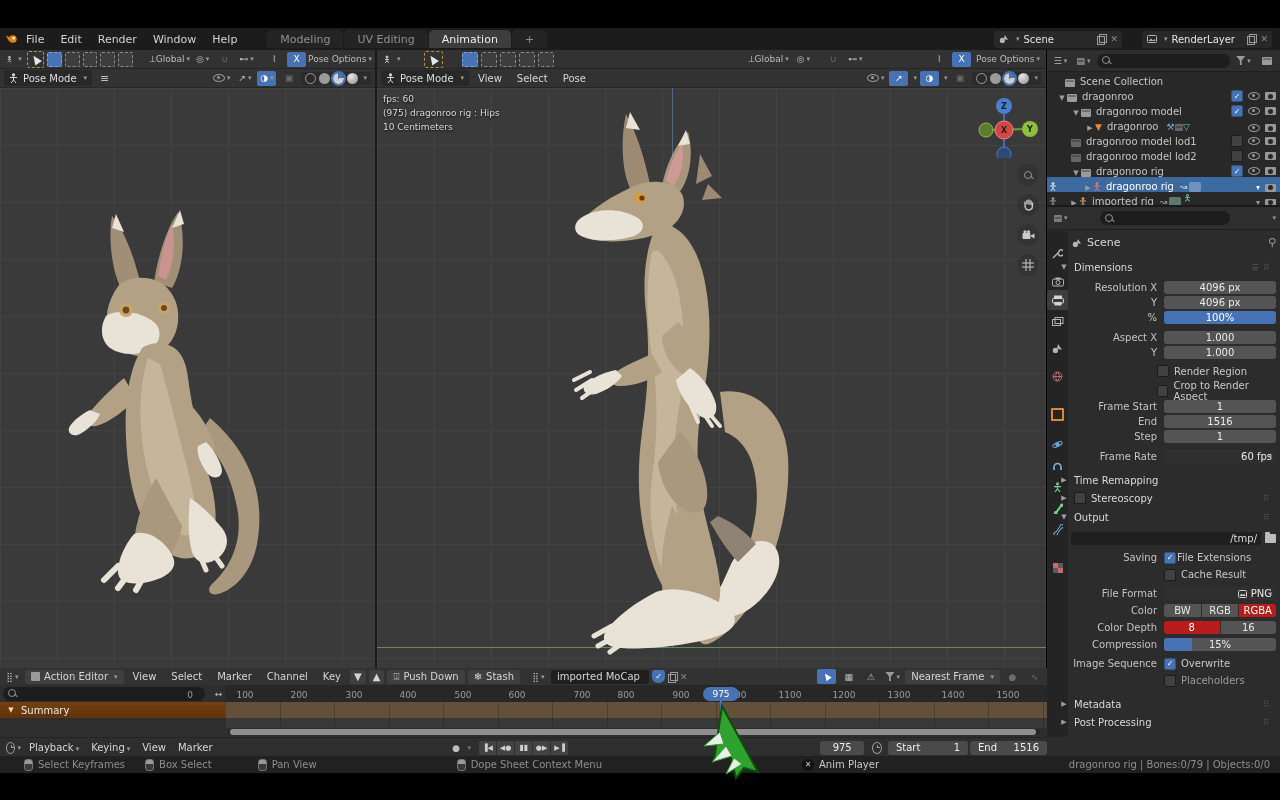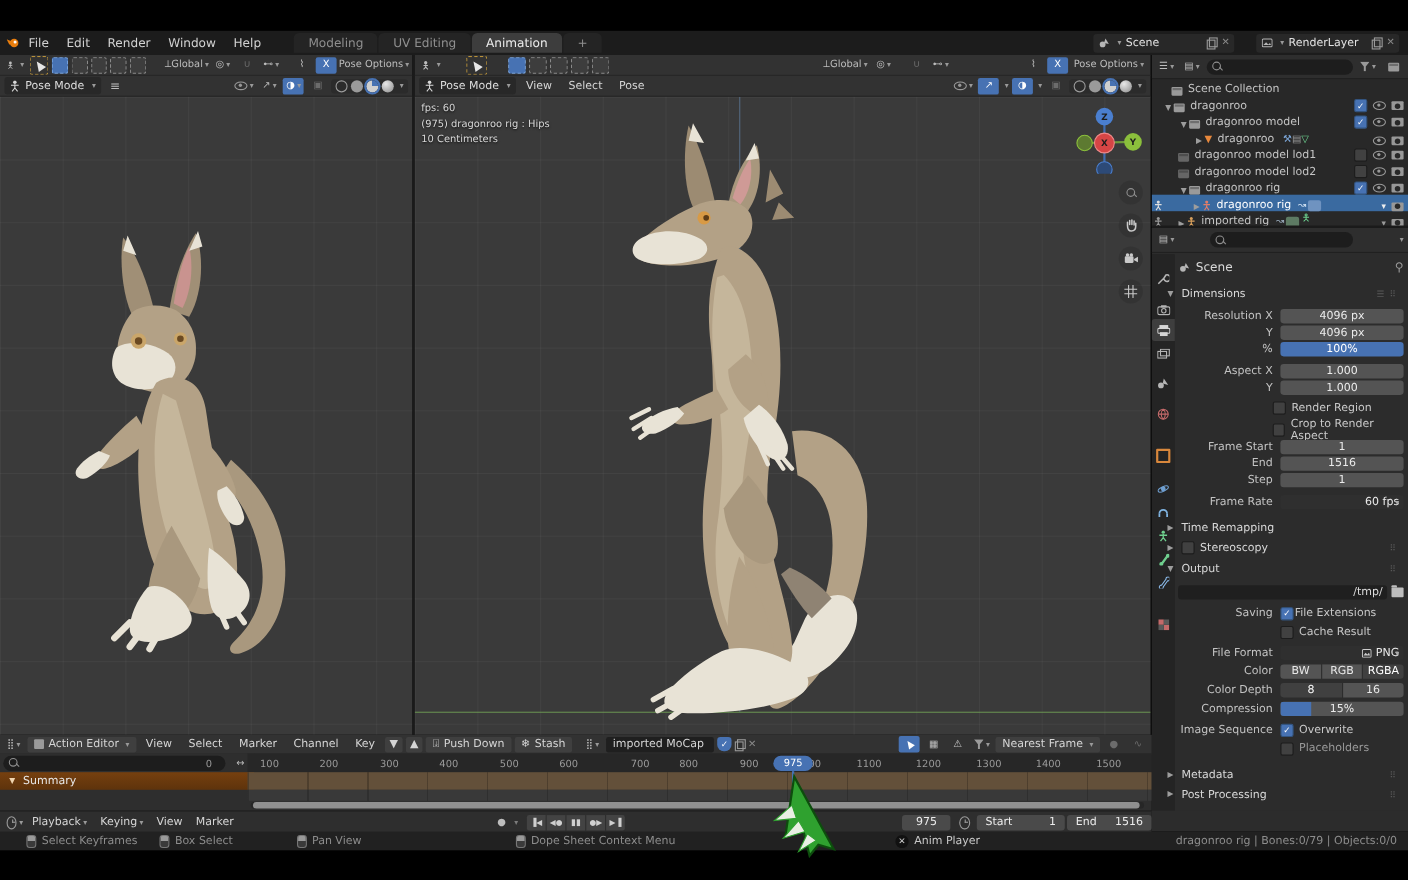--- a/index.html
+++ b/index.html
@@ -61,21 +61,21 @@
   .prow{position:absolute;left:24px;width:205px;height:15px;display:flex;align-items:center}
   .plbl{width:86px;text-align:right;padding-right:7px;color:#c3c3c3;font-size:10px;flex:none}
   .pfld{flex:1;background:#545454;border-radius:3px;height:13px;display:flex;align-items:center;justify-content:center;color:#ebebeb;font-size:10px;position:relative;overflow:hidden}
   .pfld.blue{background:#4772b3;color:#fff}
   .pfld.drop{background:#2f2f2f;justify-content:flex-end;padding:0 4px;gap:4px}
   .pfld .arr{position:absolute;right:4px;font-size:7px;color:#aaa}
   .pseg{flex:1;display:flex;gap:1px}
   .pseg span{flex:1;background:#545454;height:13px;display:flex;align-items:center;justify-content:center;border-radius:0;color:#e8e8e8;font-size:10px}
   .pseg span:first-child{border-radius:3px 0 0 3px}
   .pseg span:last-child{border-radius:0 3px 3px 0}
-  .pseg span.on{background:#404040;color:#fff}
+  .pseg span.on{background:#b91c1c;color:#fff}
   .psec{position:absolute;left:12px;width:217px;height:16px;display:flex;align-items:center;gap:5px;color:#d9d9d9;font-size:10px}
   .psec .grip{margin-left:auto;margin-right:6px;color:#585858;font-size:8px;letter-spacing:1px}
   .pcheckrow{position:absolute;left:110px;display:flex;align-items:center;gap:5px;font-size:10px;color:#c9c9c9}
   
   #dope{left:0;top:668px;width:1047px;height:69px;background:#2e2e2e;overflow:hidden}
   .dhead{height:17px;background:#323232;border-bottom:1px solid #262626;display:flex;align-items:center;gap:3px;padding:0 3px;font-size:10px}
   .dbtn{display:flex;align-items:center;height:14px;background:#3f3f3f;border-radius:2px;padding:0 6px;gap:4px;color:#d5d5d5}
   .ruler{position:absolute;left:225px;top:17px;width:822px;height:17px;background:#272727}
   .tick{position:absolute;bottom:2px;transform:translateX(-50%);font-size:9px;color:#9b9b9b}
   .chanzone{position:absolute;left:0;top:17px;width:225px;height:17px;background:#2e2e2e;display:flex;align-items:center;gap:4px;padding:0 3px}
@@ -857,21 +857,21 @@
 
   <div id="statusbar" class="abs">
     <span class="row" style="margin-left:24px">
         <span class="mouseic"></span>
         <span>Select Keyframes</span>
       </span>
     <span class="row" style="margin-left:20px">
         <span class="mouseic"></span>
         <span>Box Select</span>
       </span>
-    <span class="row" style="margin-left:58px">
+    <span class="row" style="margin-left:46px">
         <span class="mouseic"></span>
         <span>Pan View</span>
       </span>
     <span class="row" style="margin-left:140px">
         <span class="mouseic"></span>
         <span>Dope Sheet Context Menu</span>
       </span>
     <span class="row" style="margin-left:200px">
       <span style="width:12px;height:12px;border-radius:50%;background:#111;color:#ccc;display:inline-flex;align-items:center;justify-content:center;font-size:8px;margin-right:5px">✕</span>
       <span style="color:#c9c9c9">Anim Player</span>

